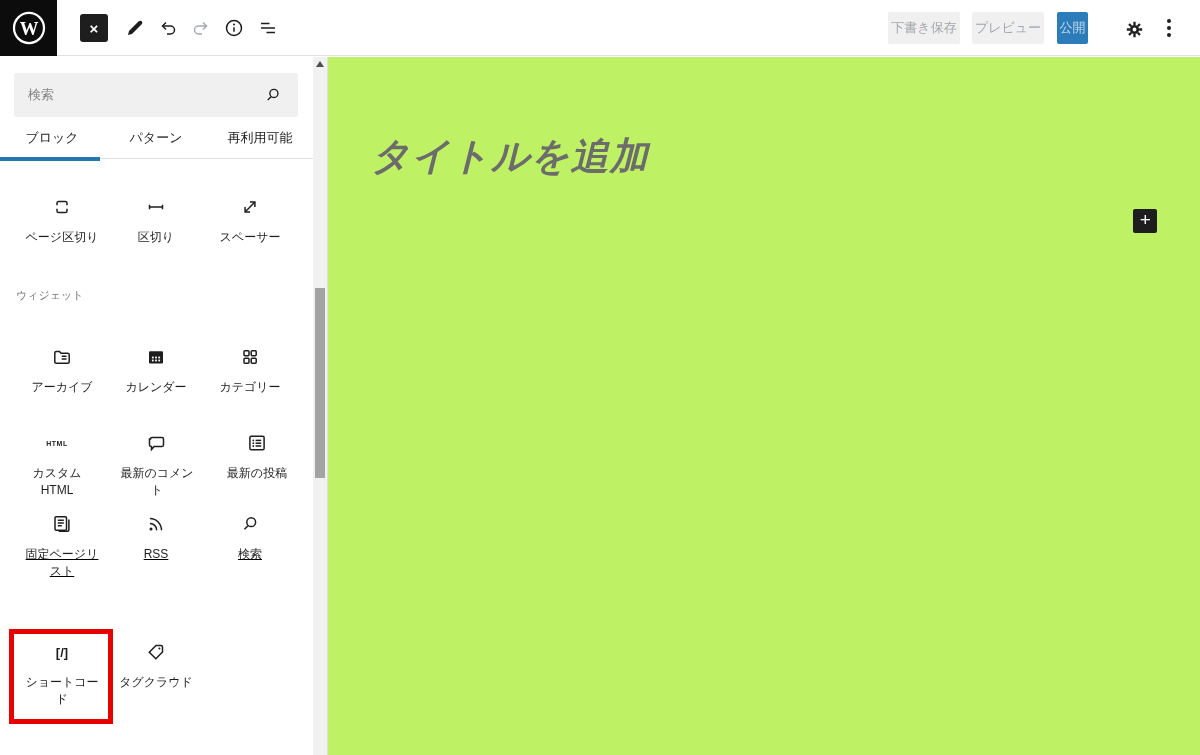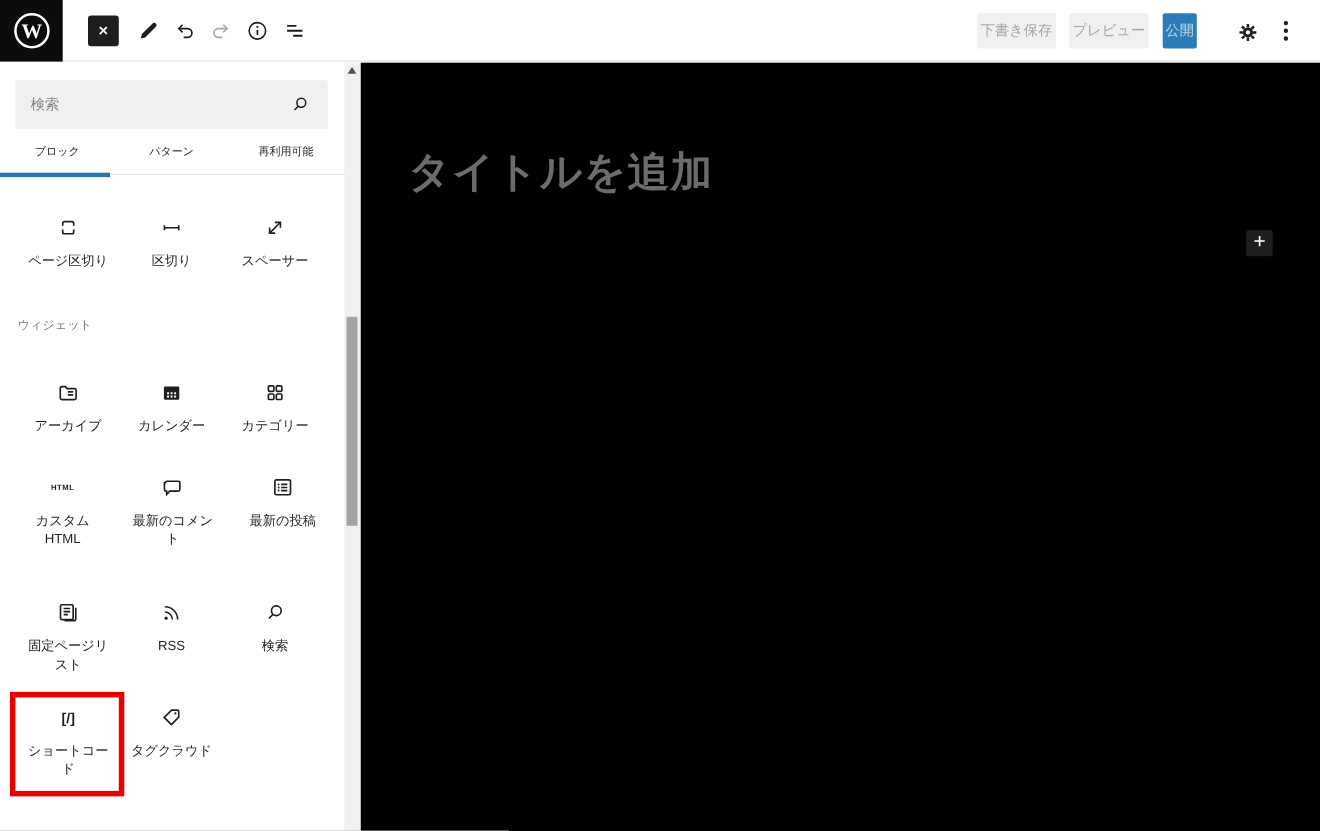--- a/index.html
+++ b/index.html
@@ -26,44 +26,44 @@
   .tb-dots { left:1157px; }
   .dots { display:flex; flex-direction:column; gap:3px; }
   .dots i { width:4px; height:4px; background:#1e1e1e; border-radius:50%; }
 
   
   .sidebar { position:absolute; left:0; top:57px; width:313px; height:698px; background:#fff;padding-left:24px; }
   .sidebar-border { position:absolute; left:327px; top:57px; width:1px; height:698px; background:#e0e0e0; }
   .searchbox { position:absolute; left:14px; top:16px; width:284px; height:44px; background:#f0f0f0; border-radius:2px; display:flex; align-items:center; padding:0 14px; }
   .searchbox .ph { flex:1; font-size:13px; color:#828282; }
   .tabs { position:absolute; left:0; top:60px; width:313px; height:42px; display:flex; border-bottom:1px solid #e0e0e0; }
-  .tab { width:104px; height:100%; display:flex; align-items:center; justify-content:center; font-size:10px; color:#1e1e1e; cursor:pointer;text-align:center; }
+  .tab { width:104px; height:100%; display:flex; align-items:center; justify-content:center; font-size:13px; color:#1e1e1e; cursor:pointer;text-align:center; }
   .tab-underline { position:absolute; left:0; top:100px; width:100px; height:4px; background:#2577b2; z-index:2; }
 
   .grid-row { position:absolute; left:15px; width:284px; display:flex; }
   .cell { width:94px; display:flex; flex-direction:column; align-items:center; cursor:pointer; }
   .cell .cicon { width:24px; height:24px; display:flex; align-items:center; justify-content:center; }
   .cell .clabel { margin-top:10px; width:78px; font-size:12px; line-height:1.4; color:#1e1e1e; text-align:center; }
   .row1 { top:138px; } 
   .row2 { top:288px; }
   .row3 { top:374px;gap:16px; }
-  .row4 { top:488px; }
+  .row4 { top:455px;text-decoration:underline; }
   .row5 { top:583px; }
   .section-label { position:absolute; left:16px; top:231px; font-size:11px; color:#757575; }
   .icon-text { font-size:7px; font-weight:bold; letter-spacing:0.5px; color:#1e1e1e; }
   .icon-text-lg { font-size:13px; font-weight:bold; color:#1e1e1e; }
   .highlight-box { position:absolute; left:9px; top:572px; width:104px; height:95px; border:5px solid #e60000; z-index:3; pointer-events:none; }
 
   
   .scrollbar { position:absolute; left:313px; top:57px; width:14px; height:698px; background:#f1f1f1; }
   .scroll-up { position:absolute; left:3px; top:4px; width:0; height:0; border-left:4px solid transparent; border-right:4px solid transparent; border-bottom:6px solid #505050; }
   .scroll-thumb { position:absolute; left:2px; top:231px; width:10px; height:190px; background:#a3a3a3; }
 
   
-  .canvas { position:absolute; left:328px; top:57px; width:872px; height:698px; background:#000000; }
+  .canvas { position:absolute; left:328px; top:57px; width:872px; height:698px; background:#bef264;font-style:italic; }
   .doc-title { position:absolute; left:43px; top:74px; font-size:38px; font-weight:bold; color:#6c6c6c; letter-spacing:1px; }
   .doc-body { position:absolute; left:44px; top:156px; font-size:17px; color:#7a7a7a; }
   .add-block-btn { position:absolute; left:805px; top:152px; width:24px; height:24px; background:#1e1e1e; border-radius:2px; color:#fff; font-size:19px; line-height:22px; text-align:center; cursor:pointer; }
 
   svg { display:block; }
   .stk { stroke:#1e1e1e; stroke-width:1.5; fill:none; }
   .fil { fill:#1e1e1e; stroke:none; }
 </style>
 </head>
 <body>

